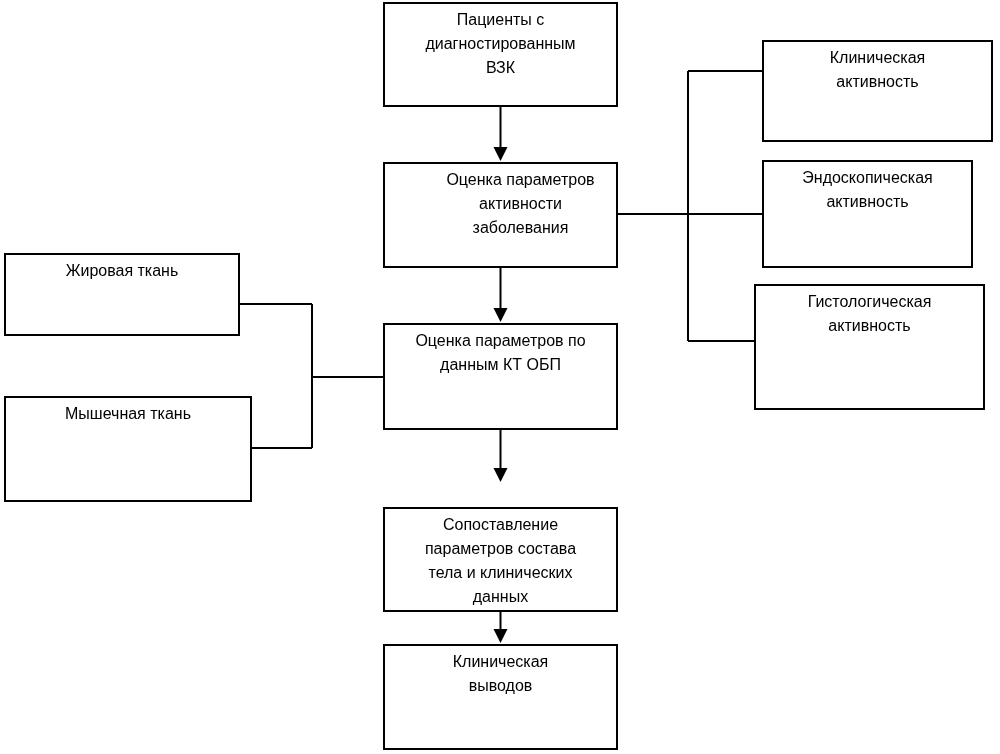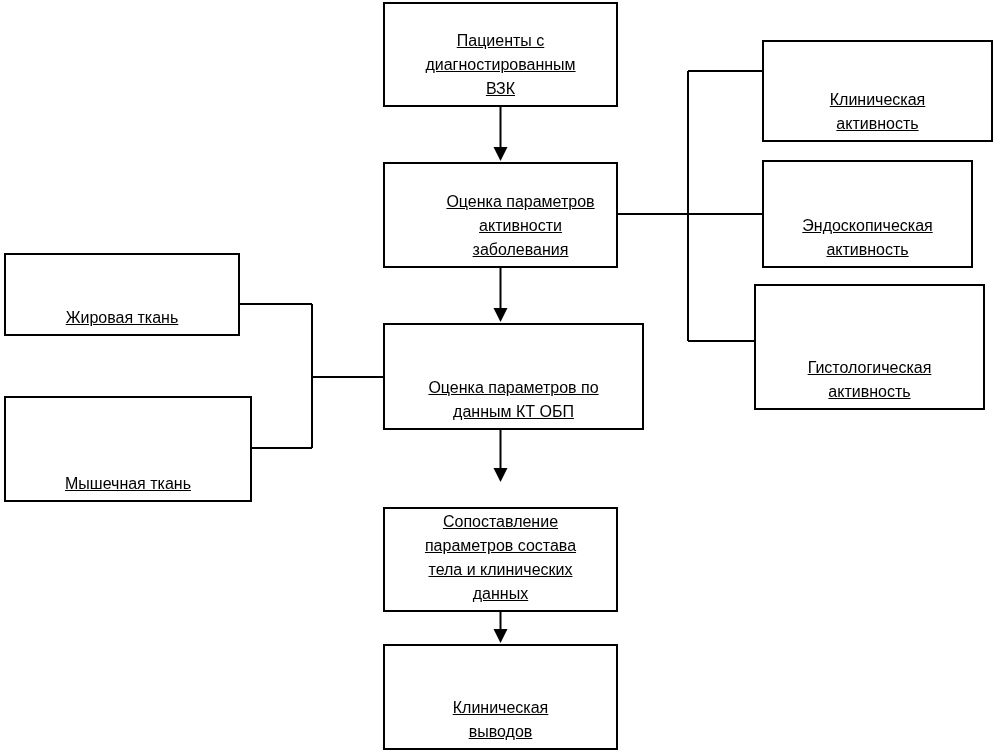--- a/index.html
+++ b/index.html
@@ -21,36 +21,35 @@
     top: 0;
     width: 1000px;
     height: 754px;
   }
   .node {
     position: absolute;
     box-sizing: border-box;
     border: 2px solid #000000;
     background: #ffffff;
     display: flex;
-    align-items: flex-end;
+    align-items: flex-start;
     justify-content: center;
     text-align: center;
     padding: 4px 8px;
-    text-decoration: underline;
   }
   .node-label {
     font-size: 16px;
     line-height: 24px;
     color: #000000;
     white-space: pre-line;
   }
   
   .n-patients     { left: 383px; top:   2px; width: 235px; height: 105px; }
   .n-activity     { left: 383px; top: 162px; width: 235px; height: 106px; padding-left: 48px; }
-  .n-ct           { left: 383px; top: 323px; width: 261px; height: 107px; }
+  .n-ct           { left: 383px; top: 323px; width: 235px; height: 107px; }
   .n-comparison   { left: 383px; top: 483px; width: 235px; height: 105px; margin-top: 24px; }
   .n-conclusions  { left: 383px; top: 644px; width: 235px; height: 106px; }
   
   .n-clinical     { left: 762px; top:  40px; width: 231px; height: 102px; }
   .n-endoscopic   { left: 762px; top: 160px; width: 211px; height: 108px; }
   .n-histological { left: 754px; top: 284px; width: 231px; height: 126px; }
   
   .n-fat          { left:   4px; top: 253px; width: 236px; height: 83px; }
   .n-muscle       { left:   4px; top: 396px; width: 248px; height: 106px; }
 </style>

